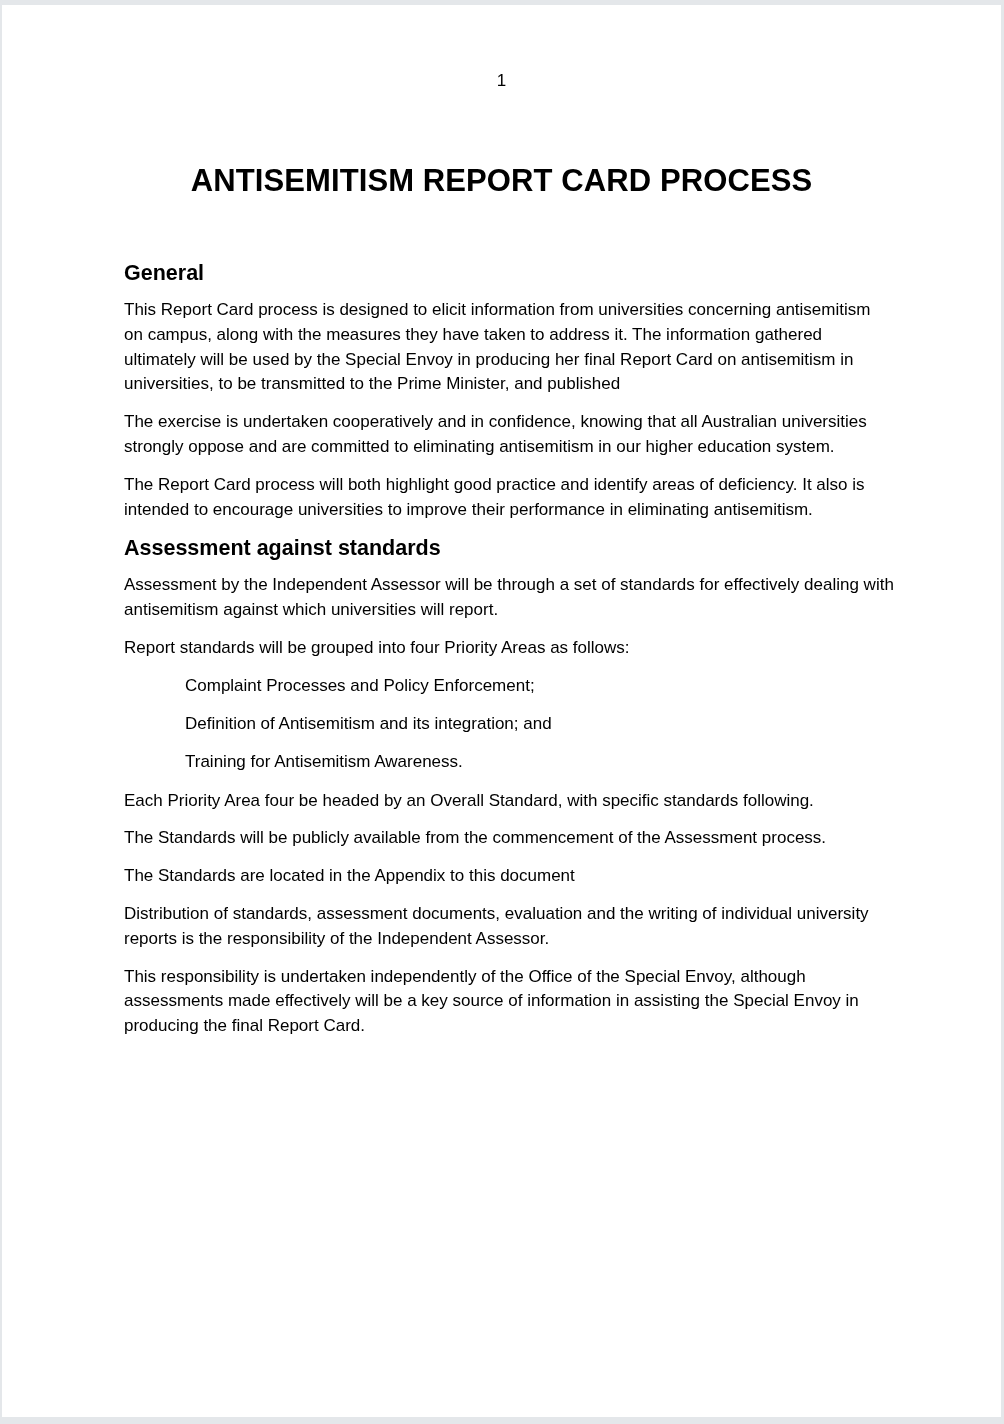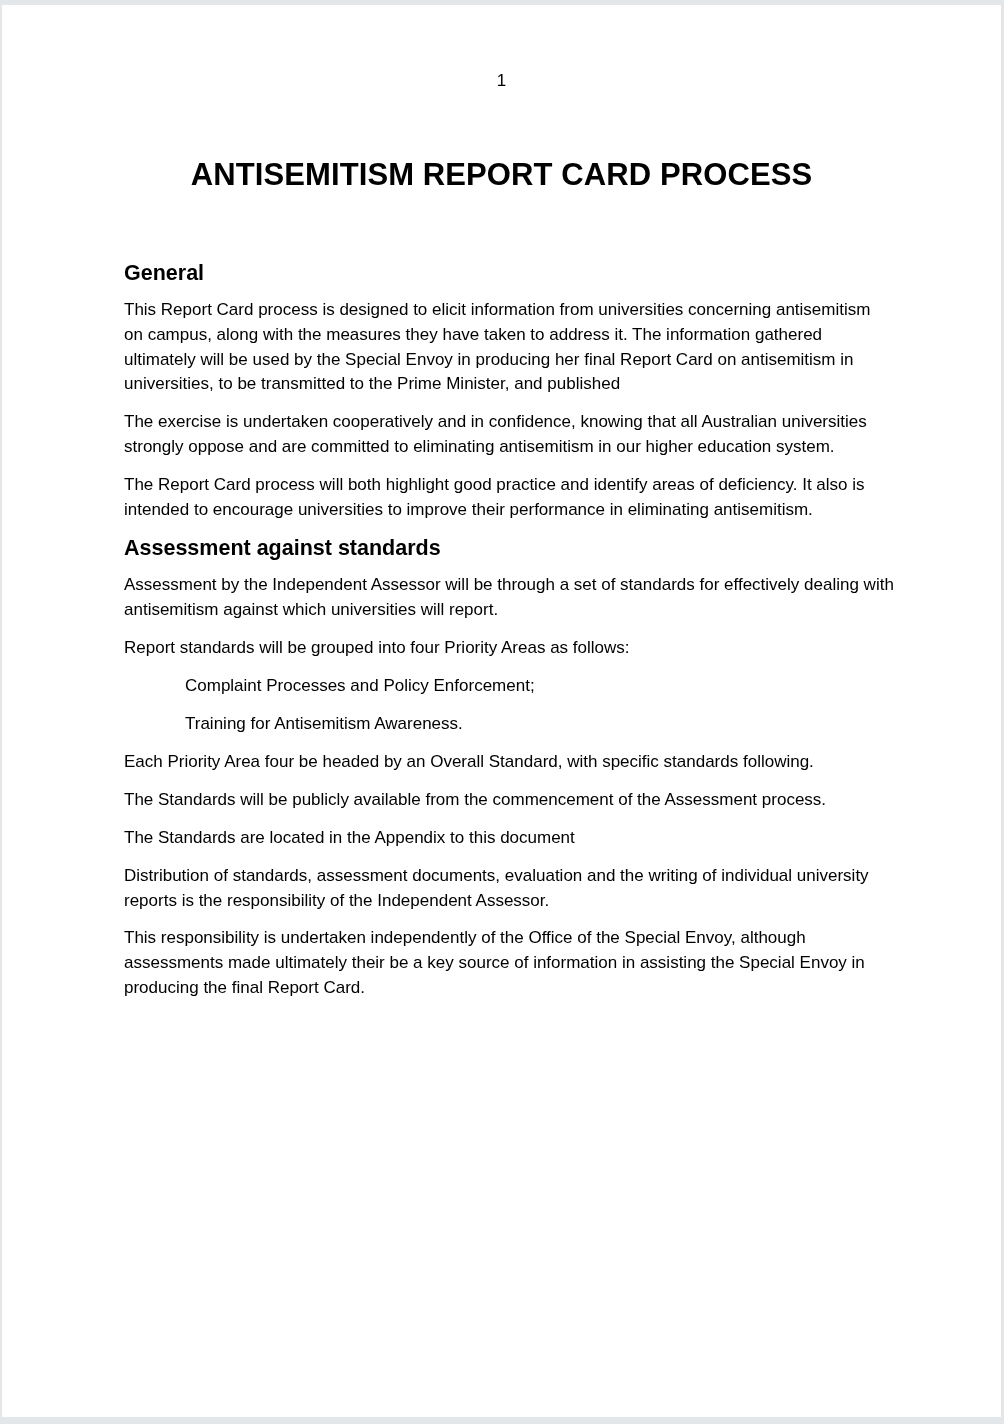--- a/index.html
+++ b/index.html
@@ -29,21 +29,21 @@
       width: 100%;
       top: 66px;
       text-align: center;
       font-size: 17px;
       line-height: 20px;
     }
     .doc-title {
       position: absolute;
       left: 0;
       width: 100%;
-      top: 152px;
+      top: 158px;
       text-align: center;
       font-size: 31px;
       font-weight: bold;
       line-height: 36px;
       letter-spacing: 0.1px;
       margin: 0;
     }
     .content {
       position: absolute;
       left: 122px;
@@ -80,25 +80,26 @@
       <p>The exercise is undertaken cooperatively and in confidence, knowing that all Australian universities strongly oppose and are committed to eliminating antisemitism in our higher education system.</p>
       <p>The Report Card process will both highlight good practice and identify areas of deficiency.  It also is intended to encourage universities to improve their performance in eliminating antisemitism.</p>
     </section>
 
     <section>
       <h2>Assessment against standards</h2>
       <p>Assessment by the Independent Assessor will be through a set of standards for effectively dealing with antisemitism against which universities will report.</p>
       <p>Report standards will be grouped into four Priority Areas as follows:</p>
       <div>
         <p class="indent">Complaint Processes and Policy Enforcement;</p>
+        <p class="indent">Definition of Antisemitism and its integration; and</p>
         <p class="indent">Training for Antisemitism Awareness.</p>
       </div>
       <p>Each Priority Area four be headed by an Overall Standard, with specific standards following.</p>
       <p>The Standards will be publicly available from the commencement of the Assessment process.</p>
       <p>The Standards are located in the Appendix to this document</p>
     </section>
 
     <section>
       <p>Distribution of standards, assessment documents, evaluation and the writing of individual university reports is the responsibility of the Independent Assessor.</p>
-      <p>This responsibility is undertaken independently of the Office of the Special Envoy, although assessments made ultimately their be a key source of information in assisting the Special Envoy in producing the final Report Card.</p>
+      <p>This responsibility is undertaken independently of the Office of the Special Envoy, although assessments made effectively will be a key source of information in assisting the Special Envoy in producing the final Report Card.</p>
     </section>
   </div>
 </div>
 
 </body></html>

